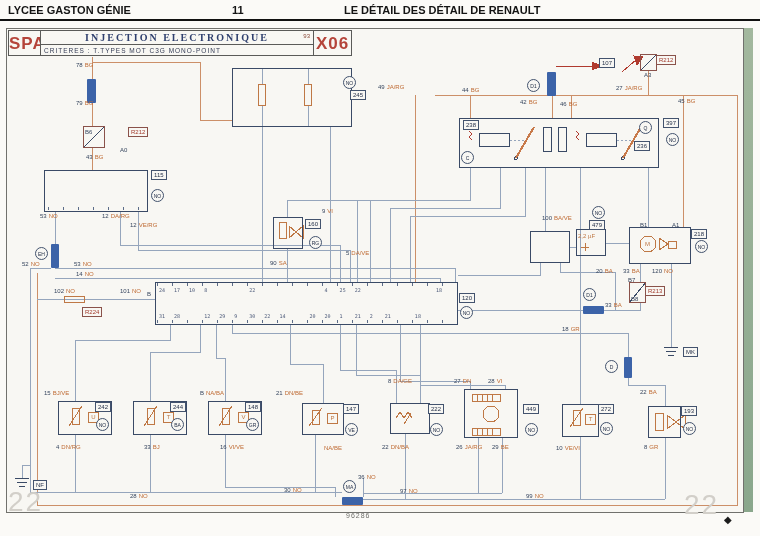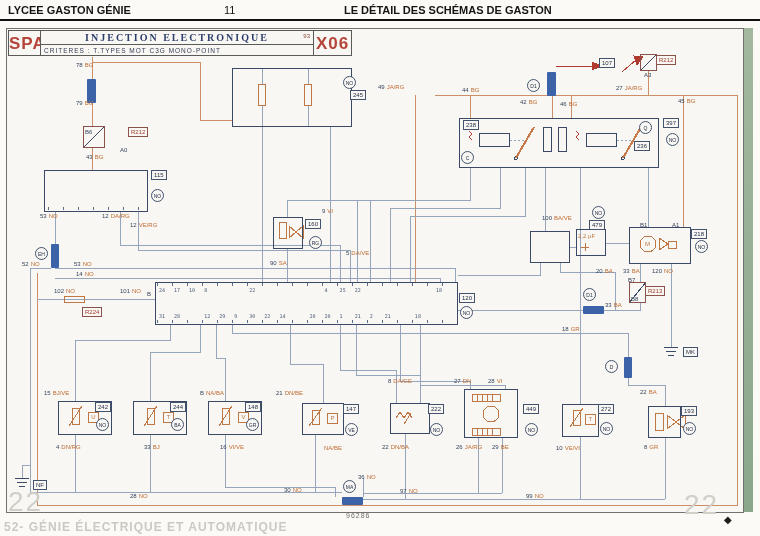--- a/index.html
+++ b/index.html
@@ -30,22 +30,22 @@
   #docnum{position:absolute;font-size:7px;color:#6e6e6a;letter-spacing:1px;}
   #footer{position:absolute;left:4px;top:520px;font-weight:bold;font-size:12px;color:#ccc9c2;letter-spacing:1px;}
   #diamond{position:absolute;left:724px;top:514px;font-size:10px;color:#1c1c1c;}
 </style>
 </head>
 <body>
 
 <div id="page">
 
   <div class="hl" style="left:8px;top:4px">LYCEE GASTON GÉNIE</div>
-  <div class="hl" style="left:224px;top:4px;font-weight:normal">11</div>
-  <div class="hl" style="left:344px;top:4px">LE  DÉTAIL DES SCHÉMAS DE GASTON</div>
+  <div class="hl" style="left:232px;top:4px;font-weight:bold">11</div>
+  <div class="hl" style="left:344px;top:4px">LE  DÉTAIL DES DÉTAIL DE RENAULT</div>
   <div id="hrule"></div>
 
   <div id="frame"></div>
   <div id="strip"></div>
 
   <div class="tb" id="tb-code" style="left:8px;top:30px;width:33px;height:26px">SPA</div>
   <div class="tb" style="left:40px;top:30px;width:274px;height:26px">
     <div id="tb-title">INJECTION  ELECTRONIQUE</div>
     <div id="tb-rev">93</div>
     <div id="tb-crit" style="border-top:1px solid #5a5a58">CRITERES :   T.TYPES MOT C3G MONO-POINT</div>
@@ -236,16 +236,15 @@
   <i class="lbl" style="left:322px;top:208px"><b>9</b><b class="c">VI</b></i>
   <i class="lbl" style="left:346px;top:250px"><b>5</b><b class="c">DA/VE</b></i>
   <i class="lbl" style="left:640px;top:222px"><b>B1</b><b class="c"></b></i>
   <i class="lbl" style="left:672px;top:222px"><b>A1</b><b class="c"></b></i>
   <i class="lbl" style="left:147px;top:291px"><b>B</b><b class="c"></b></i>
   <i class="lbl" style="left:85px;top:129px"><b>B6</b><b class="c"></b></i>
 
   <div class="pg" style="left:8px;top:486px">22</div>
   <div class="pg" style="left:684px;top:489px">22</div>
   <div id="docnum" style="left:346px;top:512px">96286</div>
-  <div id="footer">52- GÉNIE ÉLECTRIQUE ET AUTOMATIQUE</div>
   <div id="diamond">◆</div>
 
 </div>
 
 </body></html>

